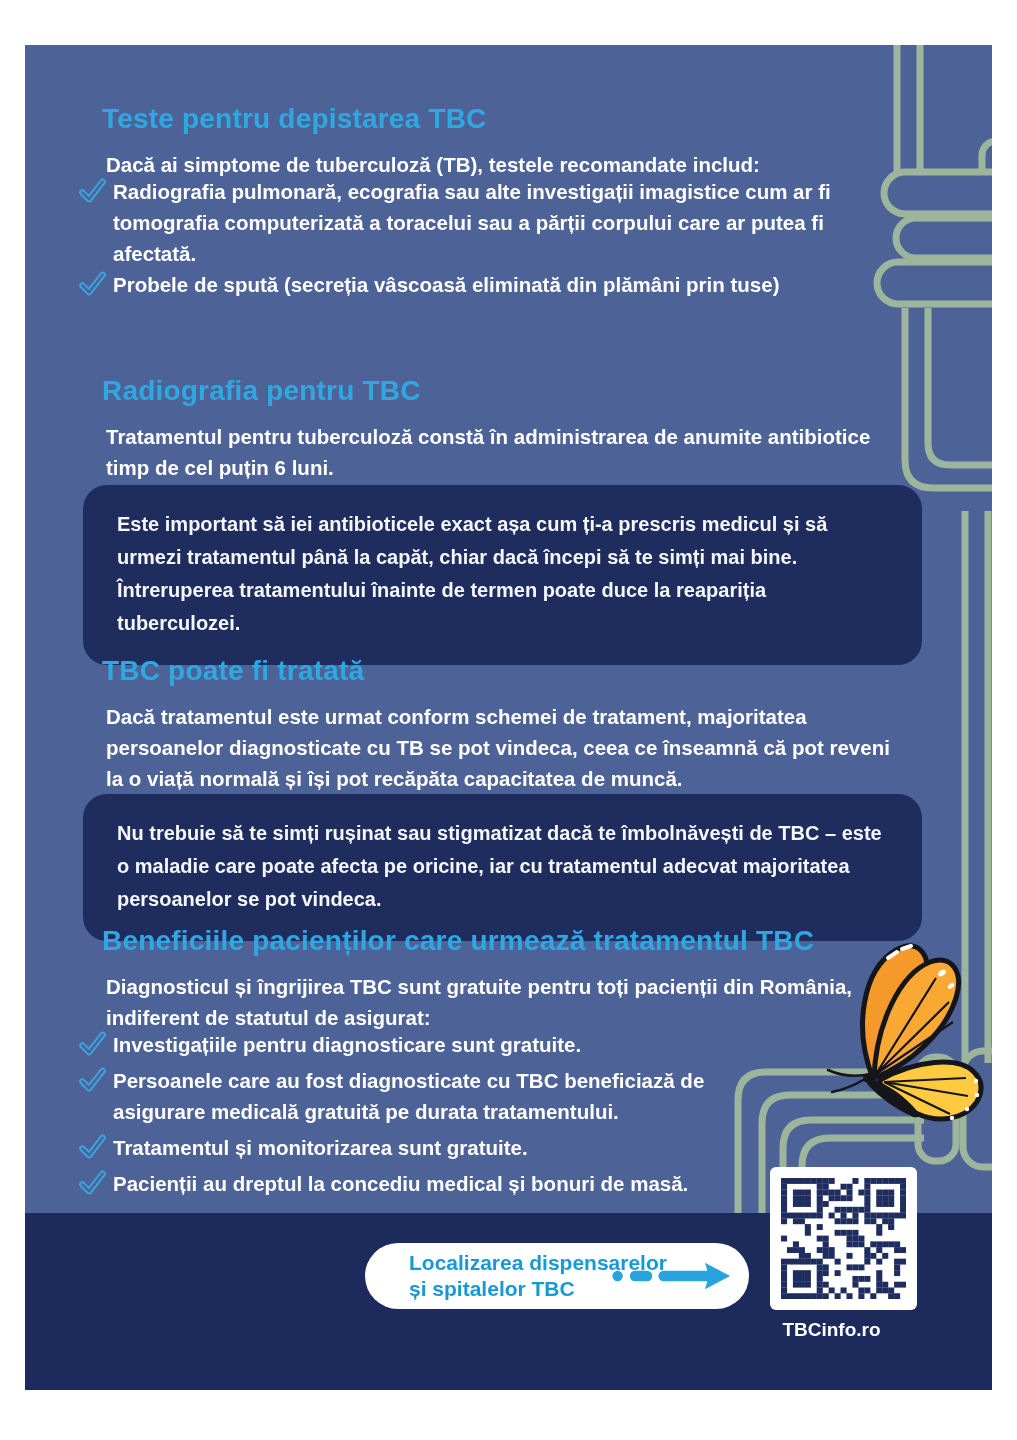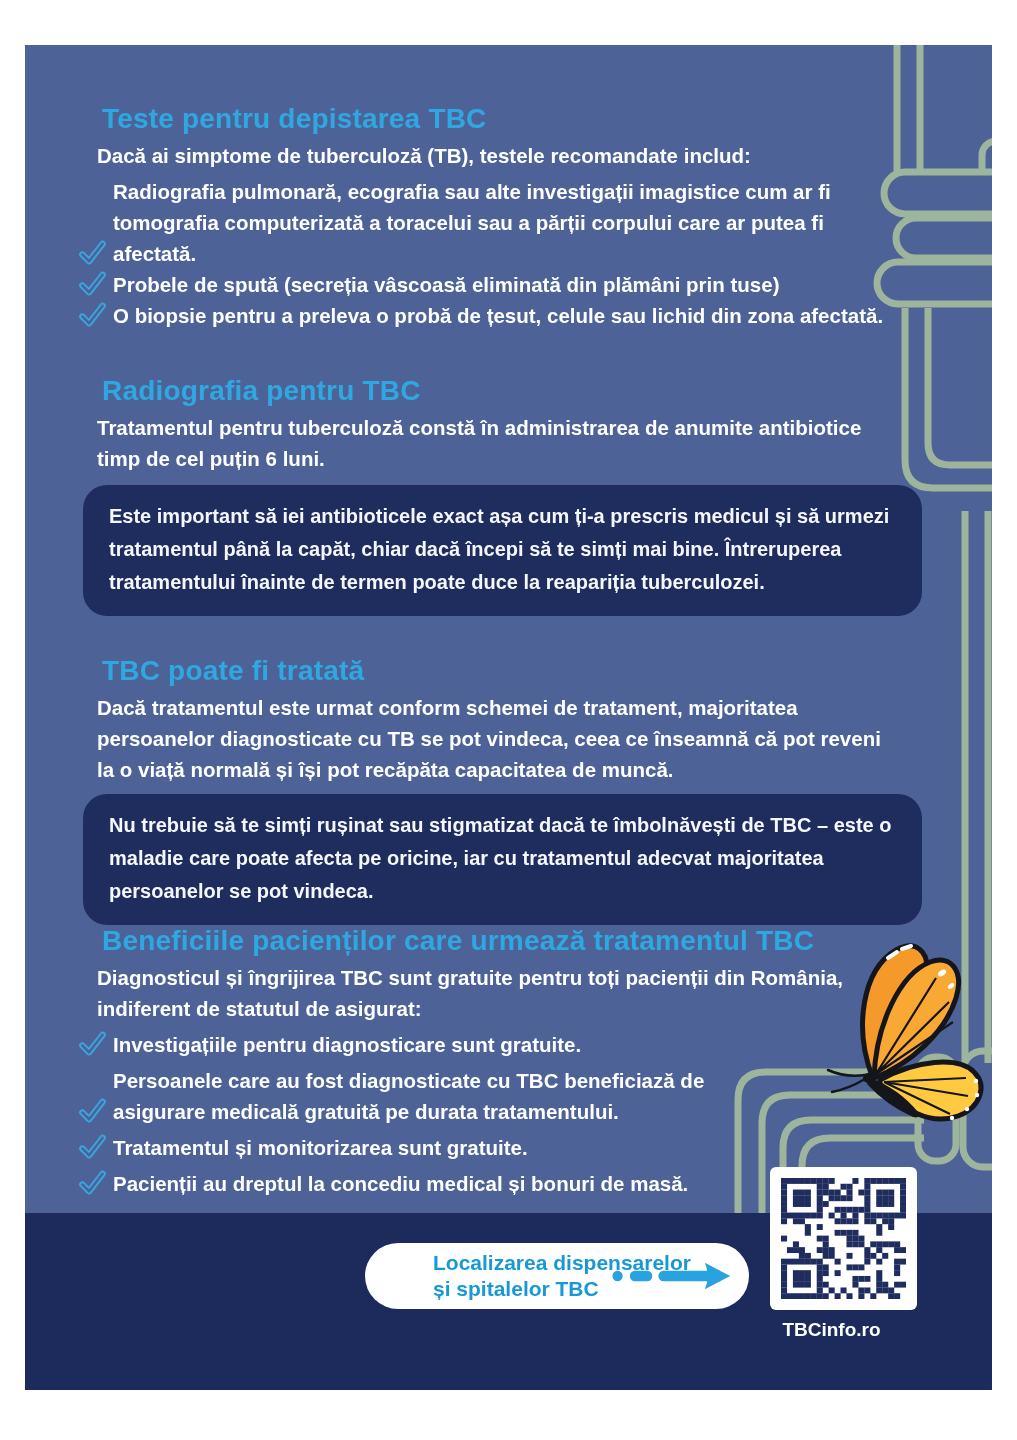--- a/index.html
+++ b/index.html
@@ -12,45 +12,45 @@
     position:absolute;left:25px;top:45px;width:967px;height:1345px;
     background:#4d6398;overflow:hidden;
   }
   .deco{position:absolute;left:0;top:0;z-index:0;pointer-events:none;}
   .block{position:absolute;left:72px;z-index:2;}
   h2.sec{
     position:absolute;left:77px;z-index:2;margin:0;
     font-size:28px;font-weight:700;color:#2fa8e1;letter-spacing:.2px;
   }
   p.body{
-    margin:0;width:790px;
+    margin:9px;width:790px;
     font-size:20.5px;line-height:31px;font-weight:700;color:#ffffff;
   }
   .bullets{display:flex;flex-direction:column;}
   .bullets.gap .brow{margin-bottom:5px;}
-  .brow{display:flex;align-items:flex-end;}
+  .brow{display:flex;align-items:flex-start;}
   .brow .chk{flex:0 0 34px;width:34px;height:31px;margin-left:-22px;margin-right:4px;}
   .brow .btxt{
     font-size:20.5px;line-height:31px;font-weight:700;color:#ffffff;width:778px;
   }
   .callout{
     position:absolute;left:58px;width:839px;z-index:2;box-sizing:border-box;
     background:#1e2c5e;border-radius:24px;padding:15px 20px 17px 26px;
   }
   .callout p{
-    margin:0;font-size:20px;line-height:33px;font-weight:700;color:#f5f7fa;
+    margin:8px;font-size:20px;line-height:33px;font-weight:700;color:#f5f7fa;
   }
   .footer-band{
     position:absolute;left:0;right:0;bottom:0;height:177px;background:#1c2a5c;z-index:2;
   }
   .cta-pill{
     position:absolute;left:340px;top:30px;width:384px;height:66px;background:#ffffff;
     border-radius:40px;display:flex;align-items:center;cursor:pointer;
   }
-  .cta-text{margin-left:68px;}
+  .cta-text{margin-left:44px;}
   .cta-text span{
     display:block;font-size:21px;line-height:26px;font-weight:700;color:#1899d6;
   }
   .cta-arrow{position:absolute;right:16px;top:14px;width:122px;height:38px;}
   .qr-block{position:absolute;left:745px;top:1122px;width:123px;z-index:4;text-align:center;}
   .qr-box{
     width:147px;height:143px;background:#ffffff;border-radius:6px;box-sizing:border-box;
     padding:11px 11px;
   }
   .qr-box svg{display:block;width:125px;height:121px;}
@@ -96,27 +96,20 @@
         <path d="M6 17 L13 24 L27 6" fill="none" stroke="#4d6398" stroke-width="2.6" stroke-linecap="round" stroke-linejoin="round"></path>
       </svg>
       <span class="btxt">Radiografia pulmonară, ecografia sau alte investigații imagistice cum ar fi tomografia computerizată a toracelui sau a părții corpului care ar putea fi afectată.</span>
     </div>
     <div class="brow">
       <svg class="chk" viewBox="0 0 32 32">
         <path d="M6 17 L13 24 L27 6" fill="none" stroke="#3aa6df" stroke-width="6.5" stroke-linecap="round" stroke-linejoin="round"></path>
         <path d="M6 17 L13 24 L27 6" fill="none" stroke="#4d6398" stroke-width="2.6" stroke-linecap="round" stroke-linejoin="round"></path>
       </svg>
       <span class="btxt">Probele de spută (secreția vâscoasă eliminată din plămâni prin tuse)</span>
-    </div>
-    <div class="brow">
-      <svg class="chk" viewBox="0 0 32 32">
-        <path d="M6 17 L13 24 L27 6" fill="none" stroke="#3aa6df" stroke-width="6.5" stroke-linecap="round" stroke-linejoin="round"></path>
-        <path d="M6 17 L13 24 L27 6" fill="none" stroke="#4d6398" stroke-width="2.6" stroke-linecap="round" stroke-linejoin="round"></path>
-      </svg>
-      <span class="btxt">O biopsie pentru a preleva o probă de țesut, celule sau lichid din zona afectată.</span>
     </div>
   </div>
 
   <h2 class="sec" style="top:330px">Radiografia pentru TBC</h2>
   <div class="block" style="top:367px">
     <p class="body">Tratamentul pentru tuberculoză constă în administrarea de anumite antibiotice timp de cel puțin 6 luni.</p>
   </div>
   <div class="callout" style="top:440px">
     <p>Este important să iei antibioticele exact așa cum ți-a prescris medicul și să urmezi tratamentul până la capăt, chiar dacă începi să te simți mai bine. Întreruperea tratamentului înainte de termen poate duce la reapariția tuberculozei.</p>
   </div>

